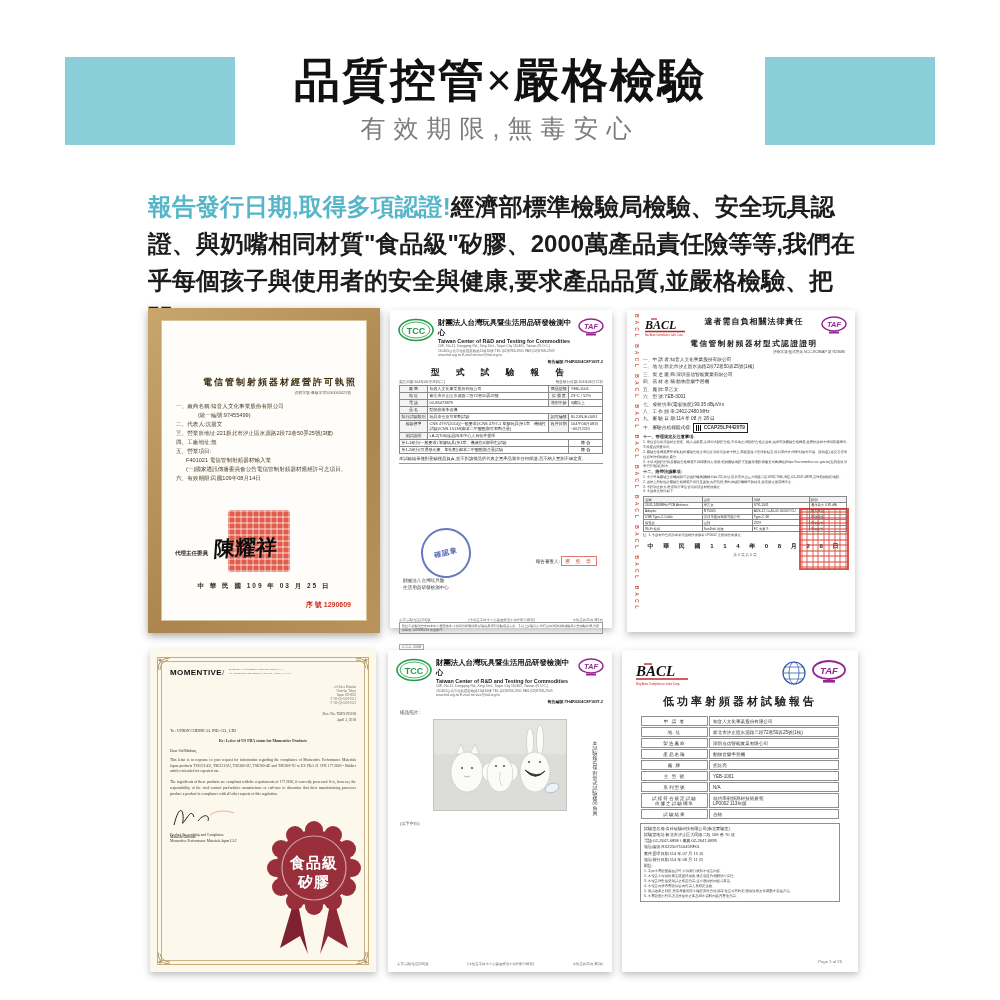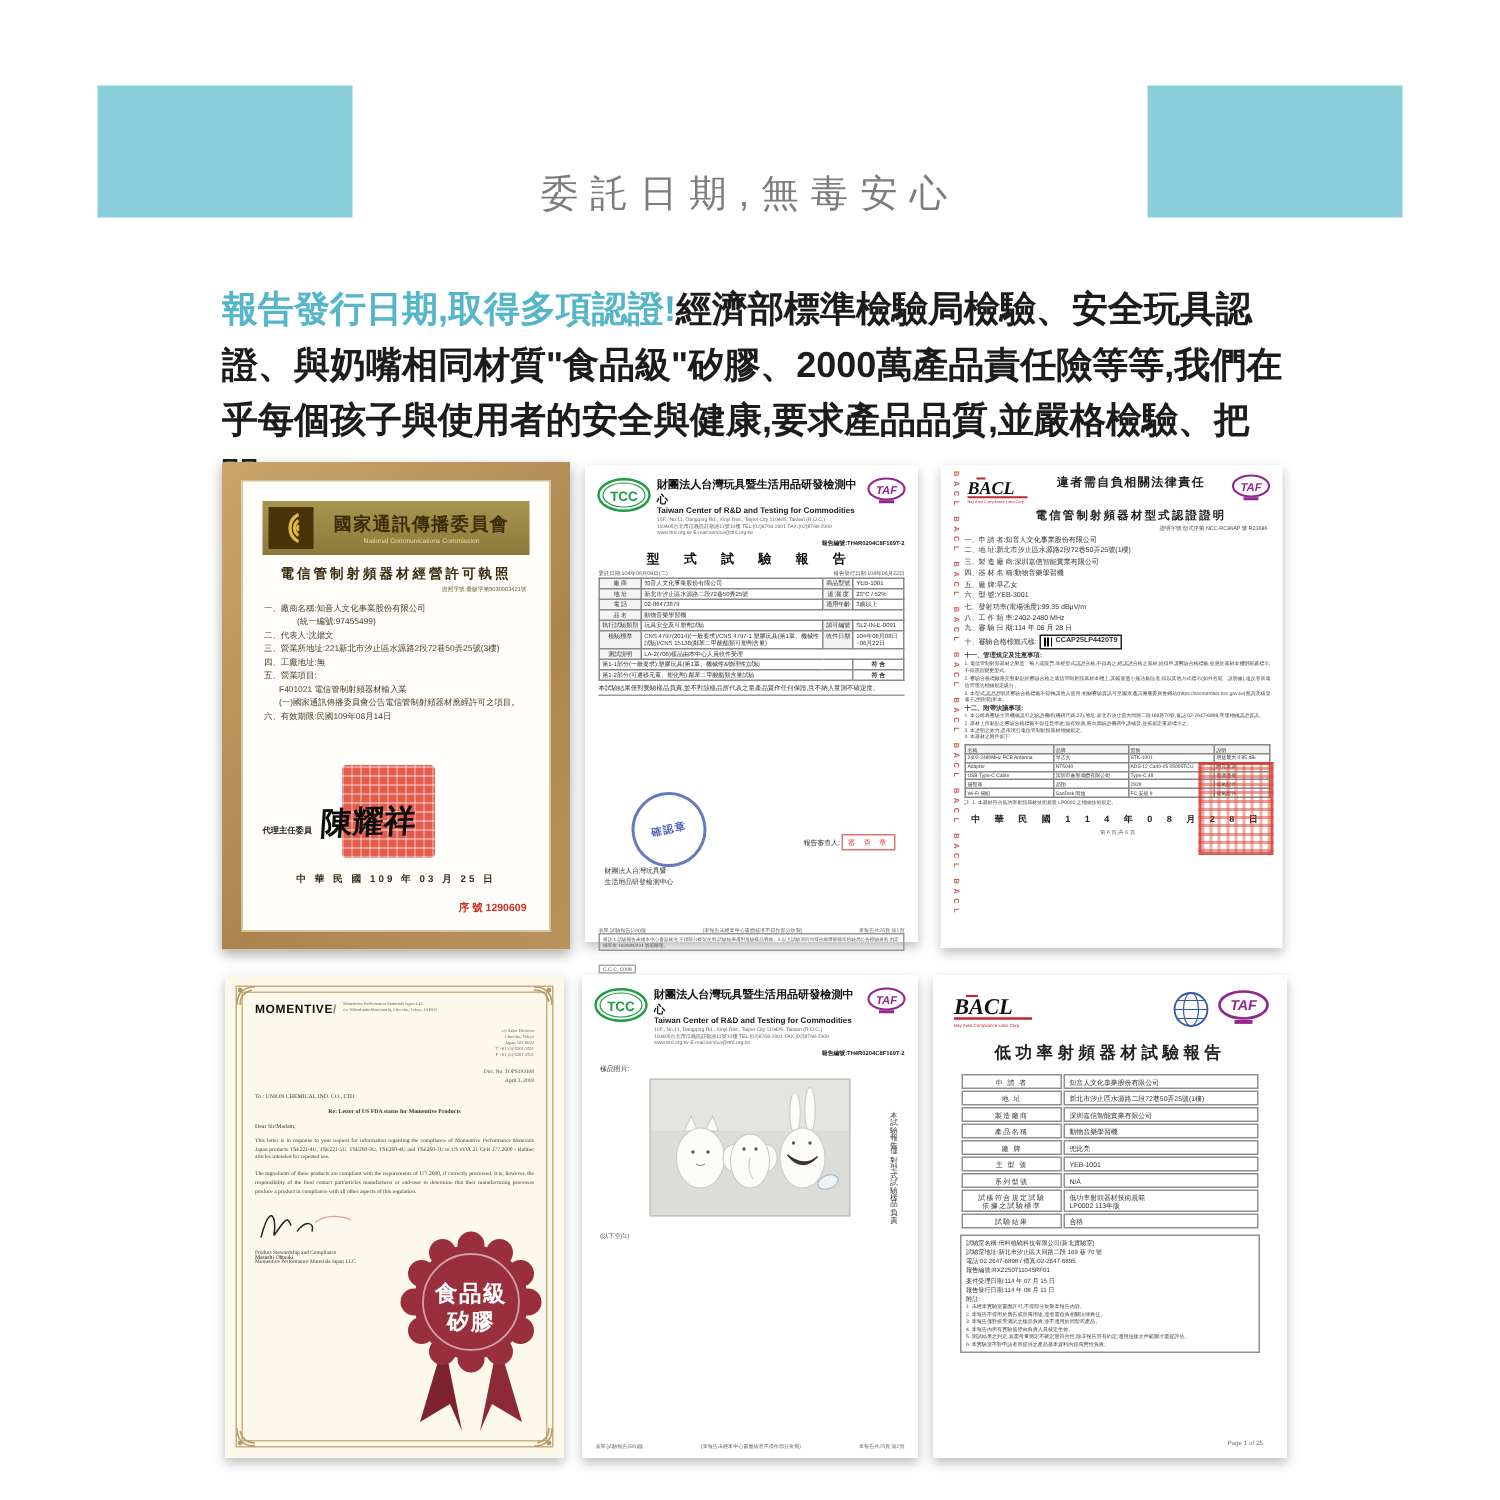--- a/index.html
+++ b/index.html
@@ -20,21 +20,21 @@
   .c1{left:148px;top:308px;width:232px;height:325px;background:linear-gradient(135deg,#c9a66c,#ab854e 60%,#b8945c);
       box-shadow:0 3px 8px rgba(60,60,60,.45);padding:0;}
   .c1-inner{position:absolute;left:13px;top:12px;right:13px;bottom:12px;background:#fefdfa;
             box-shadow:inset 0 0 0 1px #d6c39a;}
   .c1-banner{position:absolute;left:14px;top:14px;right:14px;height:36px;
              background:linear-gradient(#a8964f,#8a793c);display:flex;align-items:center;}
   .c1-logo{width:30px;height:28px;background:#473307;margin-left:4px;display:flex;align-items:center;justify-content:center;}
   .c1-btxt{flex:1;text-align:center;}
   .c1-org{font-size:12px;font-weight:bold;color:#3c2c08;letter-spacing:1px;}
   .c1-org-en{font-size:4.5px;color:#e8dcab;}
-  .c1-title{position:absolute;left:0;top:56px;width:100%;text-align:center;font-size:9px;font-weight:bold;
+  .c1-title{position:absolute;left:16px;top:56px;width:100%;text-align:center;font-size:9px;font-weight:bold;
             color:#3c2c0e;letter-spacing:2px;}
   .c1-ref{position:absolute;right:16px;top:70px;font-size:3.8px;color:#6b5a35;}
   .c1-items{position:absolute;left:15px;top:82px;right:12px;font-size:5.6px;line-height:1.62;color:#4a3b22;}
   .c1-items .ind1{padding-left:22px;}
   .c1-items .ind2{padding-left:10px;}
   .c1-seal{position:absolute;left:50%;top:190px;width:62px;height:62px;margin-left:-36px;border-radius:3px;
            background:#e0503f;opacity:.93;
            background-image:repeating-linear-gradient(0deg,rgba(255,255,255,.38) 0 1.6px,transparent 1.6px 6px),
                             repeating-linear-gradient(90deg,rgba(255,255,255,.32) 0 1.6px,transparent 1.6px 6px);}
   .c1-signrow{position:absolute;left:14px;top:214px;width:100%;}
@@ -138,39 +138,27 @@
   
   .logo-svg{display:block;}
 </style>
 </head>
 <body>
 
 <div id="canvas">
 
   <div class="abs teal-block" style="left:65px;top:57px;"></div>
   <div class="abs teal-block" style="left:765px;top:57px;"></div>
-  <div class="abs page-sub">委託日期,無毒安心</div>
+  <div class="abs page-title">品質控管×嚴格檢驗</div>
+  <div class="abs page-sub">有效期限,無毒安心</div>
 
   <div class="abs intro"><span class="hl">報告發行日期,取得多項認證!</span><span>經濟部標準檢驗局檢驗、安全玩具認證、與奶嘴相同材質"食品級"矽膠、2000萬產品責任險等等,我們在乎每個孩子與使用者的安全與健康,要求產品品質,並嚴格檢驗、把關。</span></div>
 
   <div class="card c1">
     <div class="c1-inner">
-      <div class="c1-banner">
-        <div class="c1-logo">
-          <svg class="logo-svg" width="24" height="22" viewBox="0 0 24 22">
-            <path d="M17 2 A10 10 0 0 0 17 20" fill="none" stroke="#e3b93e" stroke-width="2.2"></path>
-            <path d="M17 6 A6 6 0 0 0 17 16" fill="none" stroke="#e3b93e" stroke-width="2"></path>
-            <path d="M17 9.3 A2.6 2.6 0 0 0 17 12.7" fill="none" stroke="#e3b93e" stroke-width="1.8"></path>
-          </svg>
-        </div>
-        <div class="c1-btxt">
-          <div class="c1-org">國家通訊傳播委員會</div>
-          <div class="c1-org-en">National Communications Commission</div>
-        </div>
-      </div>
       <div class="c1-title">電信管制射頻器材經營許可執照</div>
       <div class="c1-ref">證照字號:臺版字第5030003421號</div>
       <div class="c1-items">
         <div>一、廠商名稱:知音人文化事業股份有限公司</div>
         <div class="ind1">(統一編號:97455499)</div>
         <div>二、代表人:沈揚文</div>
         <div>三、營業所地址:221新北市汐止區水源路2段72巷50弄25號(3樓)</div>
         <div>四、工廠地址:無</div>
         <div>五、營業項目:</div>
         <div class="ind2">F401021 電信管制射頻器材輸入業</div>

